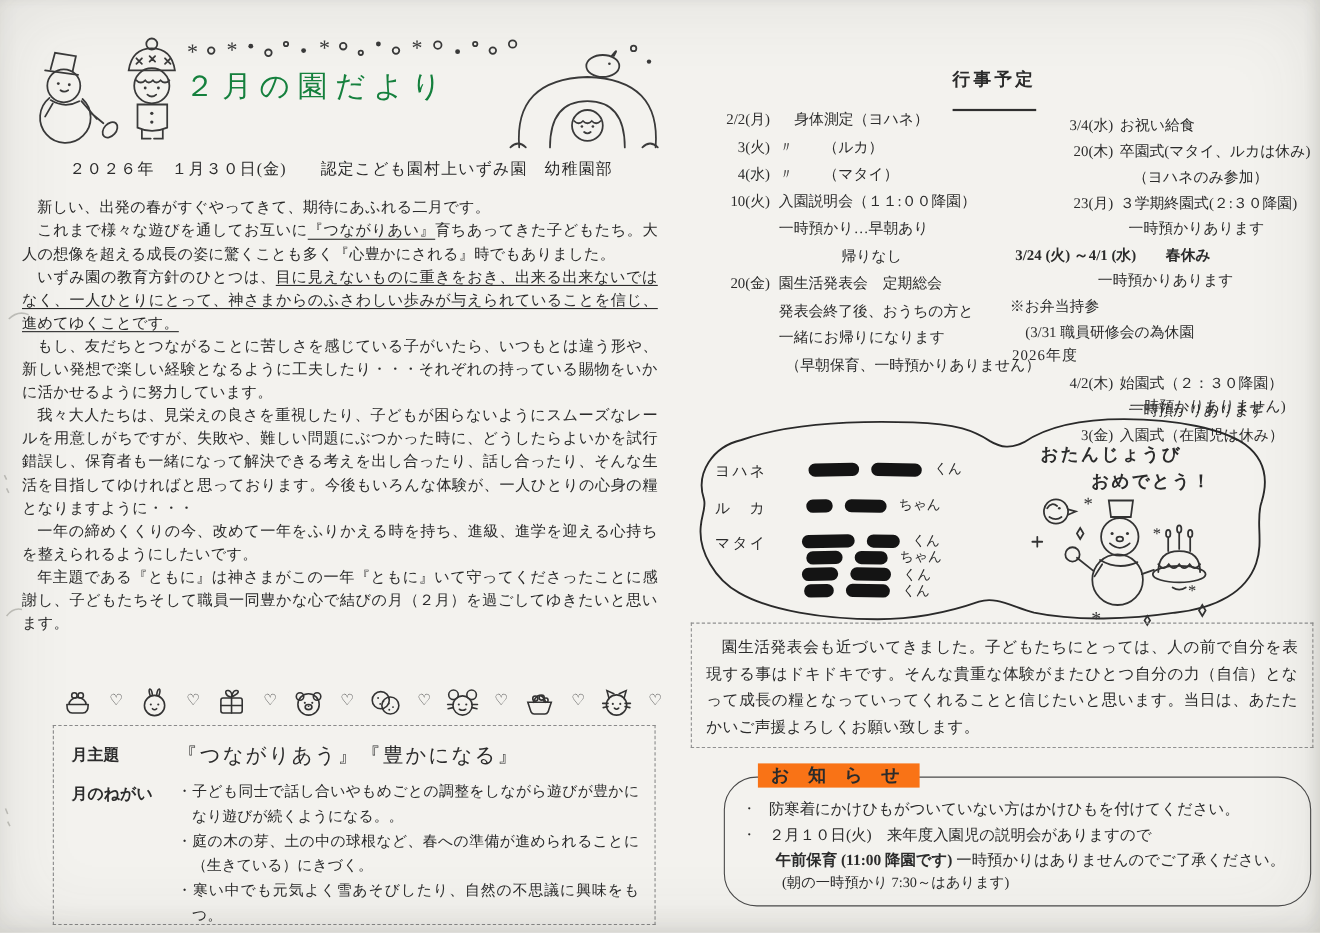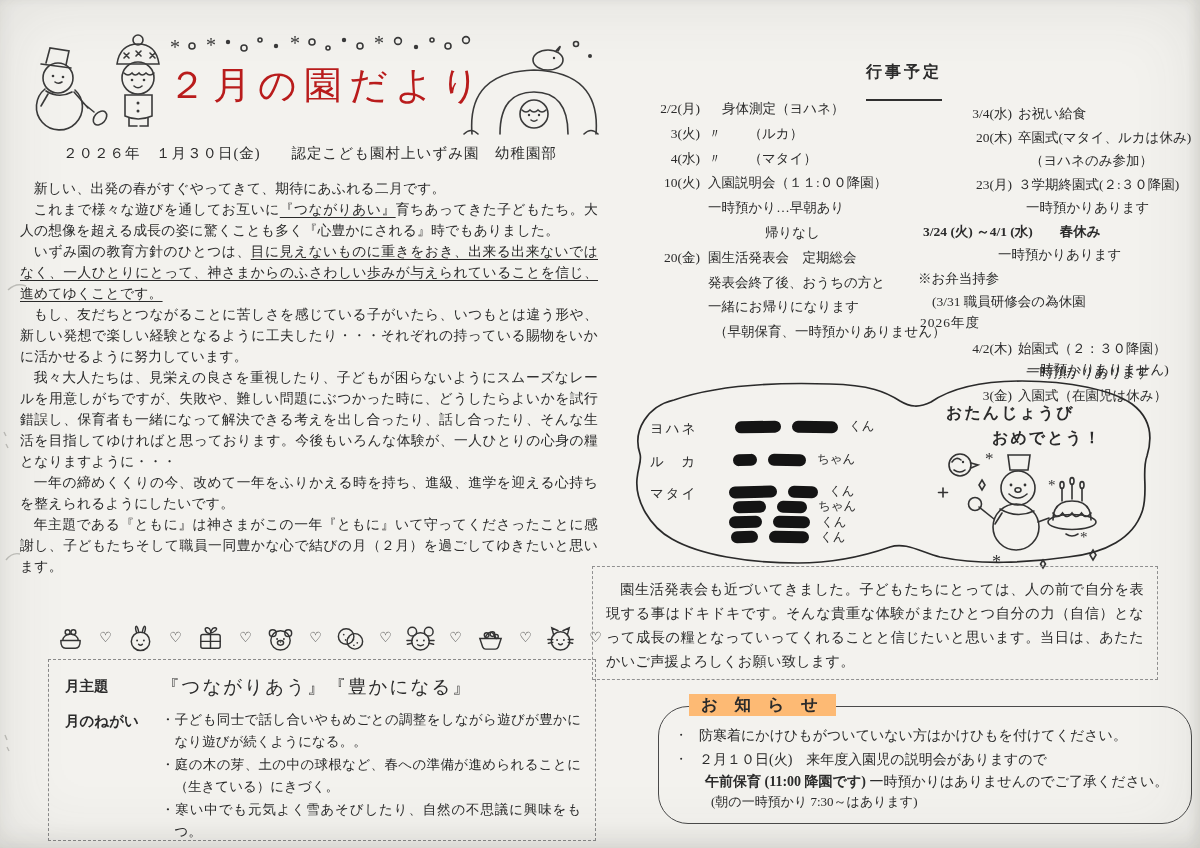--- a/index.html
+++ b/index.html
@@ -8,21 +8,21 @@
     background:#f3f2ee;color:#2b2b2b;
     font-family:"Liberation Serif",serif;
   }
   .vignette{position:absolute;inset:0;pointer-events:none;
     box-shadow:inset 0 0 70px rgba(60,60,55,.10), inset 0 -10px 18px rgba(60,60,55,.08), inset -6px 0 10px rgba(60,60,55,.06);}
   .abs{position:absolute}
   .gothic{font-family:"Liberation Sans",sans-serif}
   .u{text-decoration:underline;text-underline-offset:3px}
   .b{font-weight:bold}
   
-  .masthead-title{font-size:38px;letter-spacing:7px;color:#b91c1c;font-weight:500;white-space:nowrap}
+  .masthead-title{font-size:27px;letter-spacing:7px;color:#15803d;font-weight:500;white-space:nowrap}
   .date-line{font-size:14.5px;letter-spacing:1px;text-align:center;width:580px;white-space:nowrap}
   
   #article{width:578px}
   #article p{margin:0;text-indent:1em;font-size:13.8px;line-height:21px;text-align:justify;letter-spacing:.2px}
   
   #decor-row{width:548px;height:40px;display:flex;justify-content:space-between;align-items:center}
   #decor-row .heart{font-size:14px;color:#3a3a3a}
   #decor-row svg{display:block}
   
   #month-box{width:548px;height:182px;border:1.5px dashed #8a8a8a;box-sizing:border-box;padding:14px 14px 10px 16px;background:transparent}
@@ -44,21 +44,21 @@
   .bd-label{position:absolute;font-size:13.5px;letter-spacing:2px}
   .bd-row{position:absolute;white-space:nowrap;display:flex;align-items:center}
   .bd-bar{display:inline-block;height:12px;background:#141414;border-radius:7px;margin-right:11px;transform:rotate(-1.2deg)}
   .bd-suffix{font-size:12.5px}
   .bd-greet{font-size:16px;font-weight:bold;letter-spacing:2px;font-family:"Liberation Sans",sans-serif}
   
   #happyokai{width:566px;height:114px;border:1.5px dashed #909090;box-sizing:border-box;padding:10px 13px}
   #happyokai p{margin:0;font-size:14.2px;line-height:24px;text-indent:1em;text-align:justify;letter-spacing:.2px}
   
   #notice{width:534px;height:118px;border:1.7px solid #4a4a4a;border-radius:30px;box-sizing:border-box}
-  #notice-title{position:absolute;top:-13px;left:30px;background:#fdba74;padding:0 12px;font-size:16.5px;font-weight:bold;letter-spacing:6px}
+  #notice-title{position:absolute;top:-13px;left:30px;background:#f97316;padding:0 12px;font-size:16.5px;font-weight:bold;letter-spacing:6px}
   .nt-row{position:absolute;white-space:nowrap;font-size:14px}
   .nt-bullet{position:absolute;left:16px;top:0;font-size:12px}
 </style>
 </head>
 <body>
 
 <div class="abs" style="left:20px;top:28px;width:580px;height:115px">
   <svg width="580" height="115" viewBox="0 0 580 115">
     <g stroke="#3a3a3a" fill="none" stroke-width="1.6" stroke-linecap="round">
 
@@ -426,21 +426,21 @@
       <path d="M123 71 q4.5 7 9.5 0 q4.5 7 9.5 0 q4.5 7 9.5 0 q4.5 7 9.5 0"></path>
       <path d="M132 59 v-12 M142 57 v-14 M152 59 v-12"></path>
       <ellipse cx="132" cy="43" rx="2" ry="3.4"></ellipse>
       <ellipse cx="142" cy="39" rx="2" ry="3.4"></ellipse>
       <ellipse cx="152" cy="43" rx="2" ry="3.4"></ellipse>
       <path d="M136 92 q6 4 12 0"></path>
     </g>
   </svg>
 </div>
 
-<div class="abs" id="happyokai" style="left:592px;top:566px">
+<div class="abs" id="happyokai" style="left:628px;top:566px">
   <p>園生活発表会も近づいてきました。子どもたちにとっては、人の前で自分を表現する事はドキドキです。そんな貴重な体験がまたひとつ自分の力（自信）となって成長の糧となっていってくれることと信じたいと思います。当日は、あたたかいご声援よろしくお願い致します。</p>
 </div>
 
 <div class="abs" id="notice" style="left:658px;top:706px">
   <div id="notice-title" class="gothic">お 知 ら せ</div>
   <div>
       <div class="nt-row" style="top: 20px; left: 0px; width: 100%;">
         <span class="nt-bullet">・</span>
         <span style="position: absolute; left: 40px; white-space: nowrap;"><span>防寒着にかけひもがついていない方はかけひもを付けてください。</span></span>
       </div>

